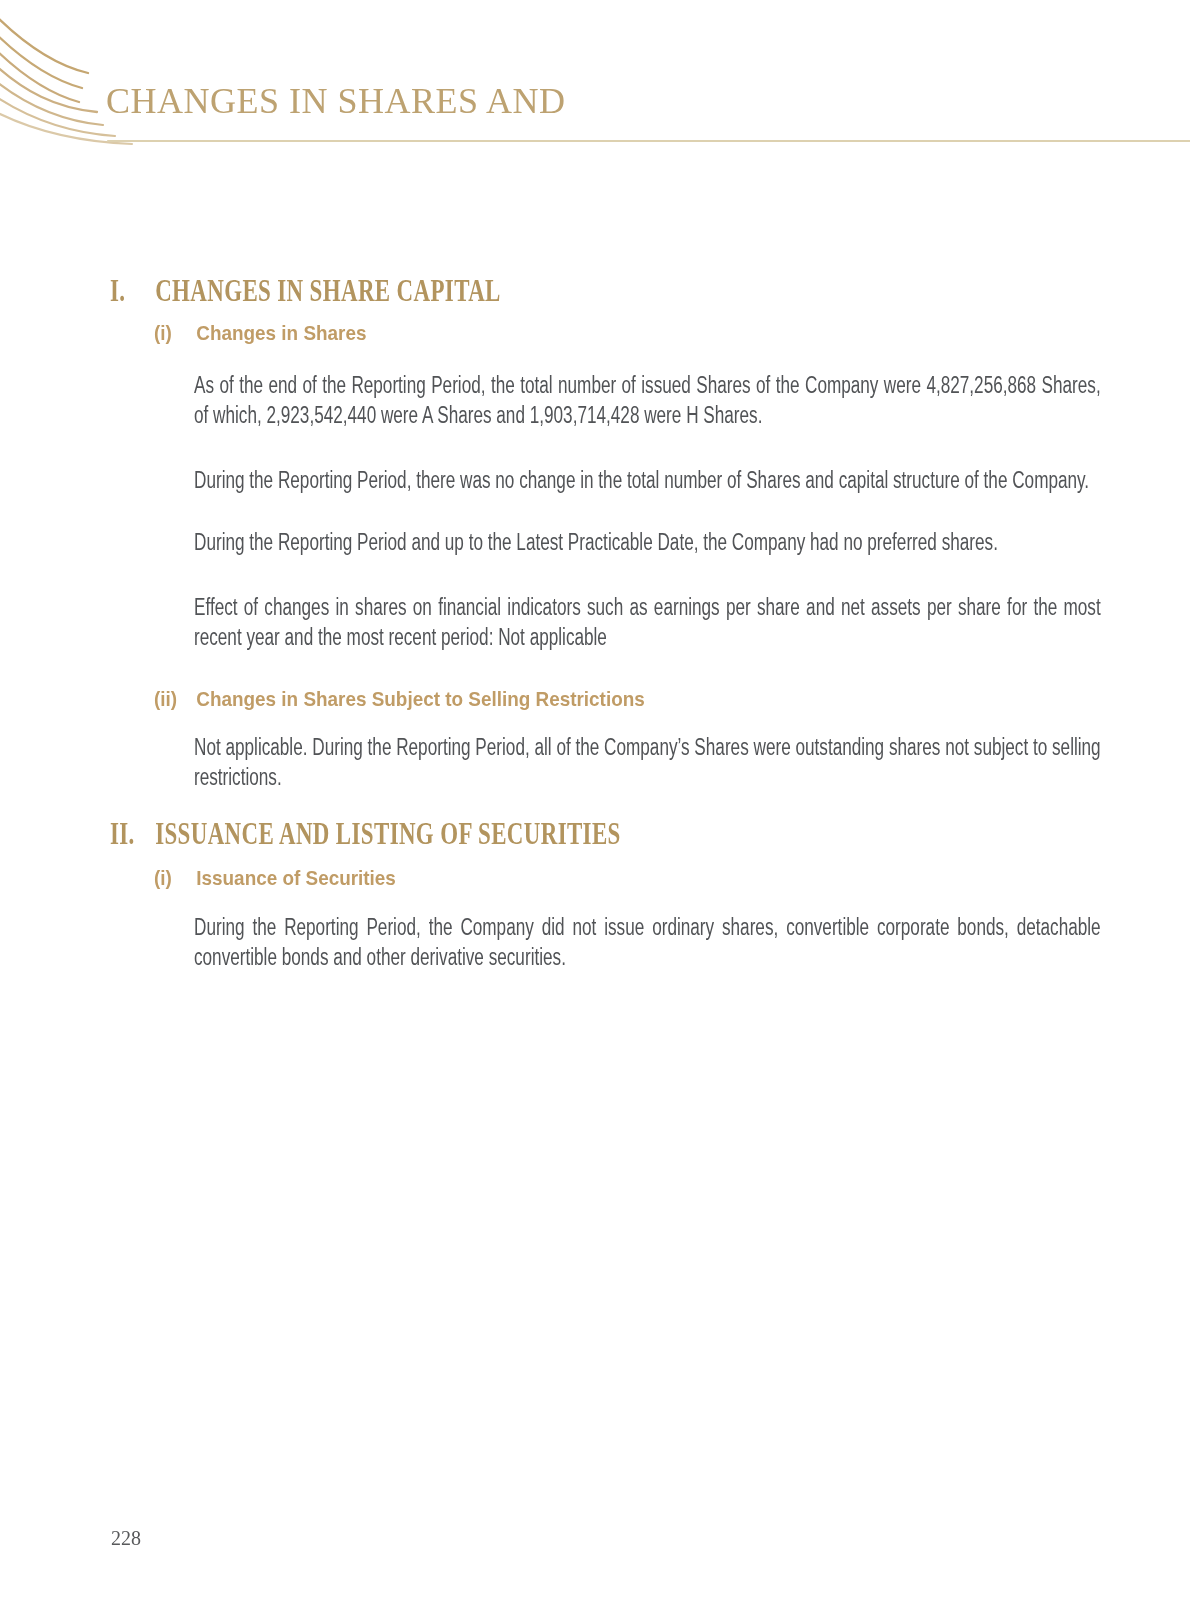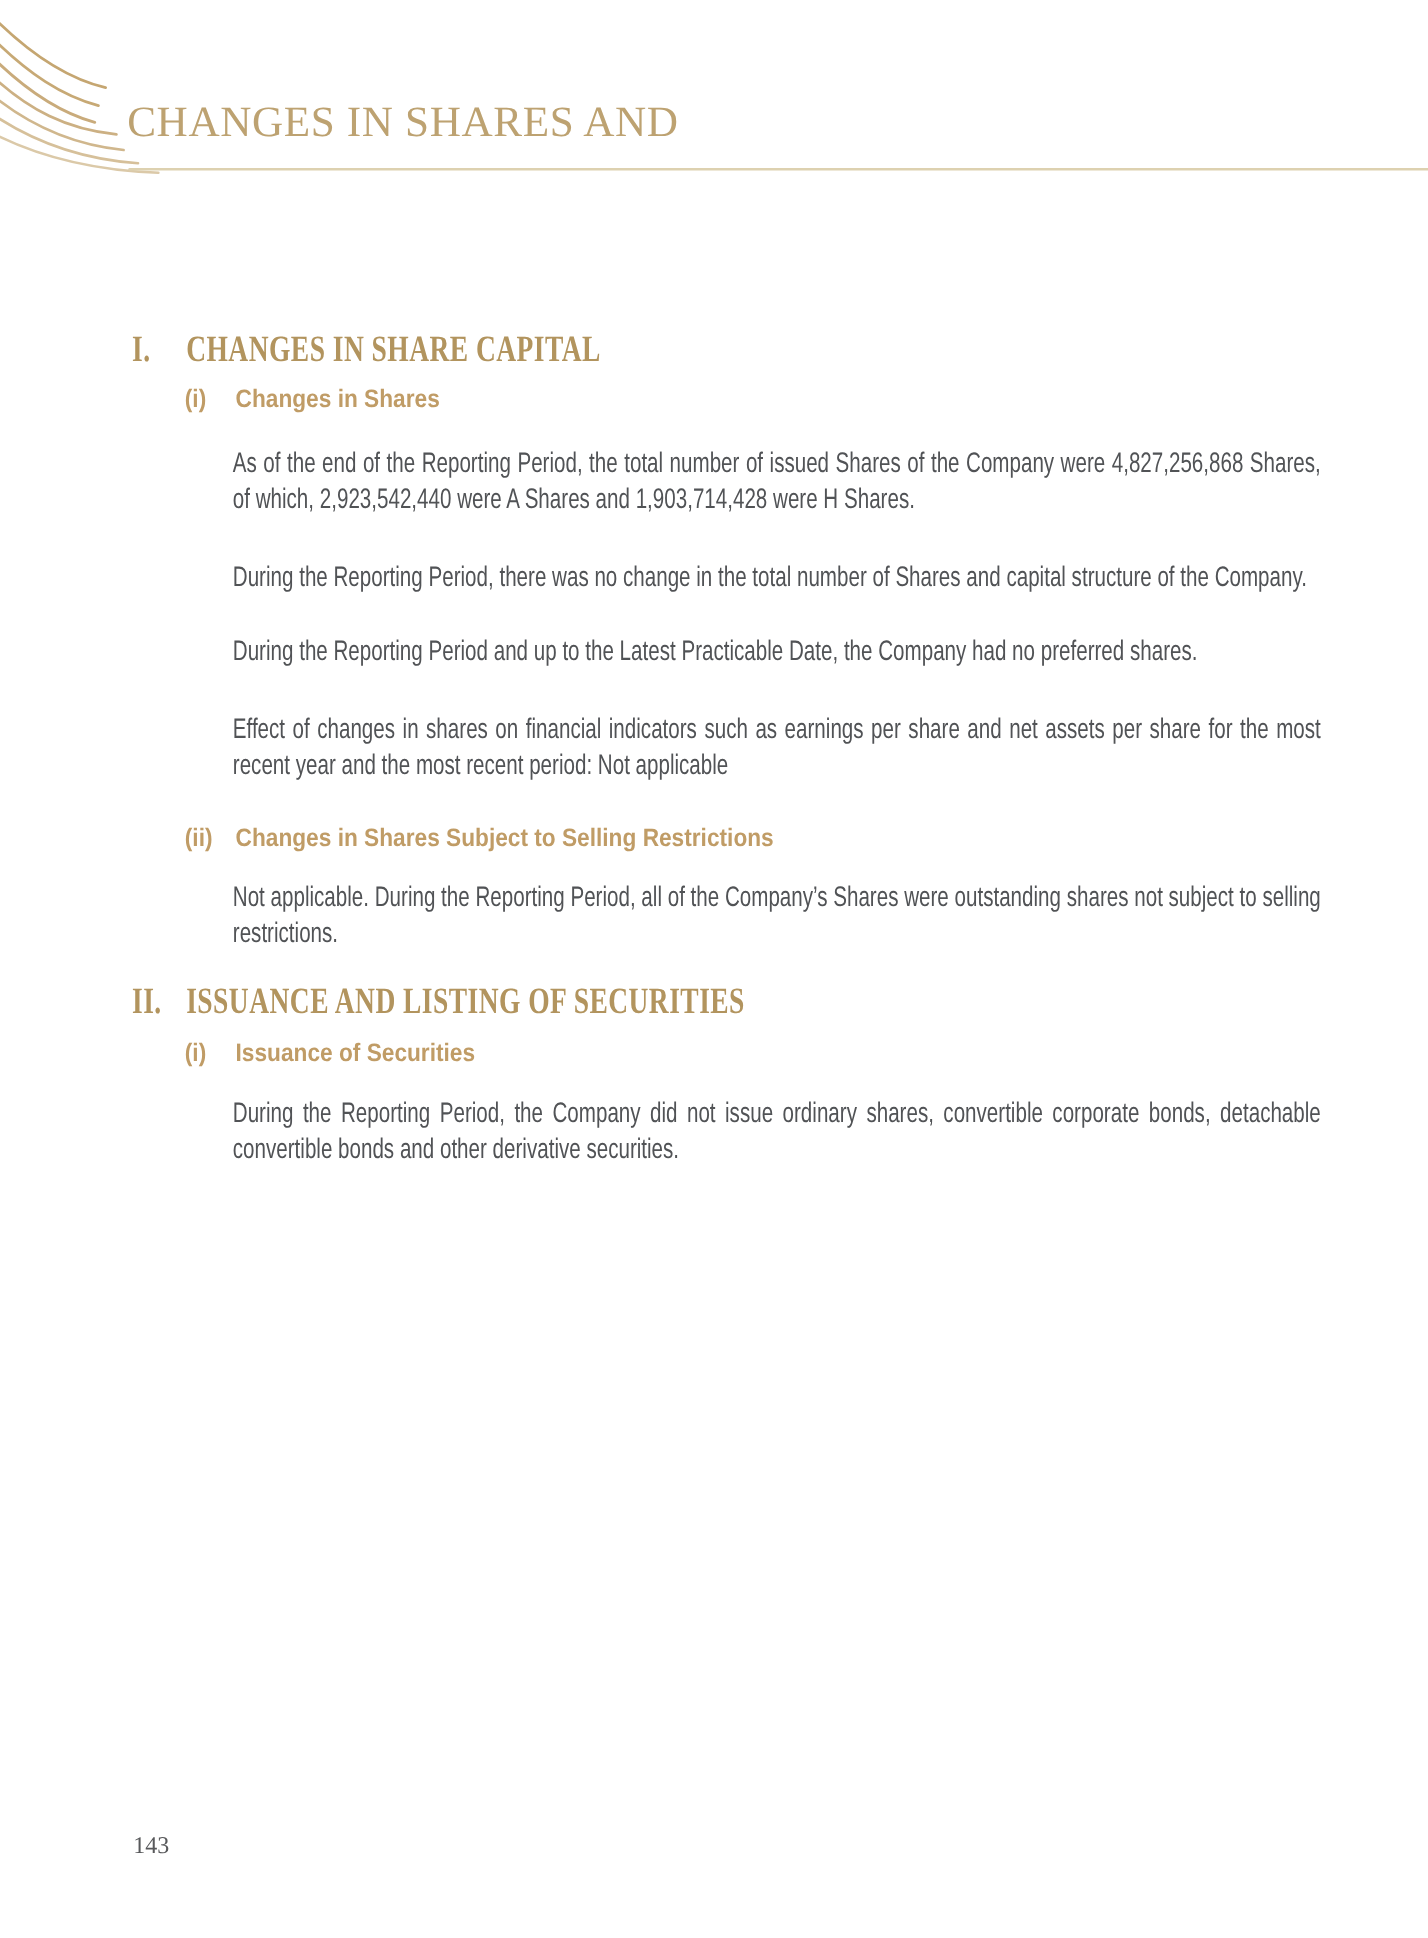--- a/index.html
+++ b/index.html
@@ -115,13 +115,13 @@
 <div class="abs section-row" style="top:817px">
   <span class="numeral">II.</span><span>ISSUANCE AND LISTING OF SECURITIES</span>
 </div>
 
 <div class="abs subsection-row" style="top:866px">
   <span class="marker">(i)</span><span>Issuance of Securities</span>
 </div>
 
 <div class="abs para" style="top:912px">During the Reporting Period, the Company did not issue ordinary shares, convertible corporate bonds, detachable convertible bonds and other derivative securities.</div>
 
-<div class="abs page-number">143</div>
+<div class="abs page-number">228</div>
 
 </body></html>

